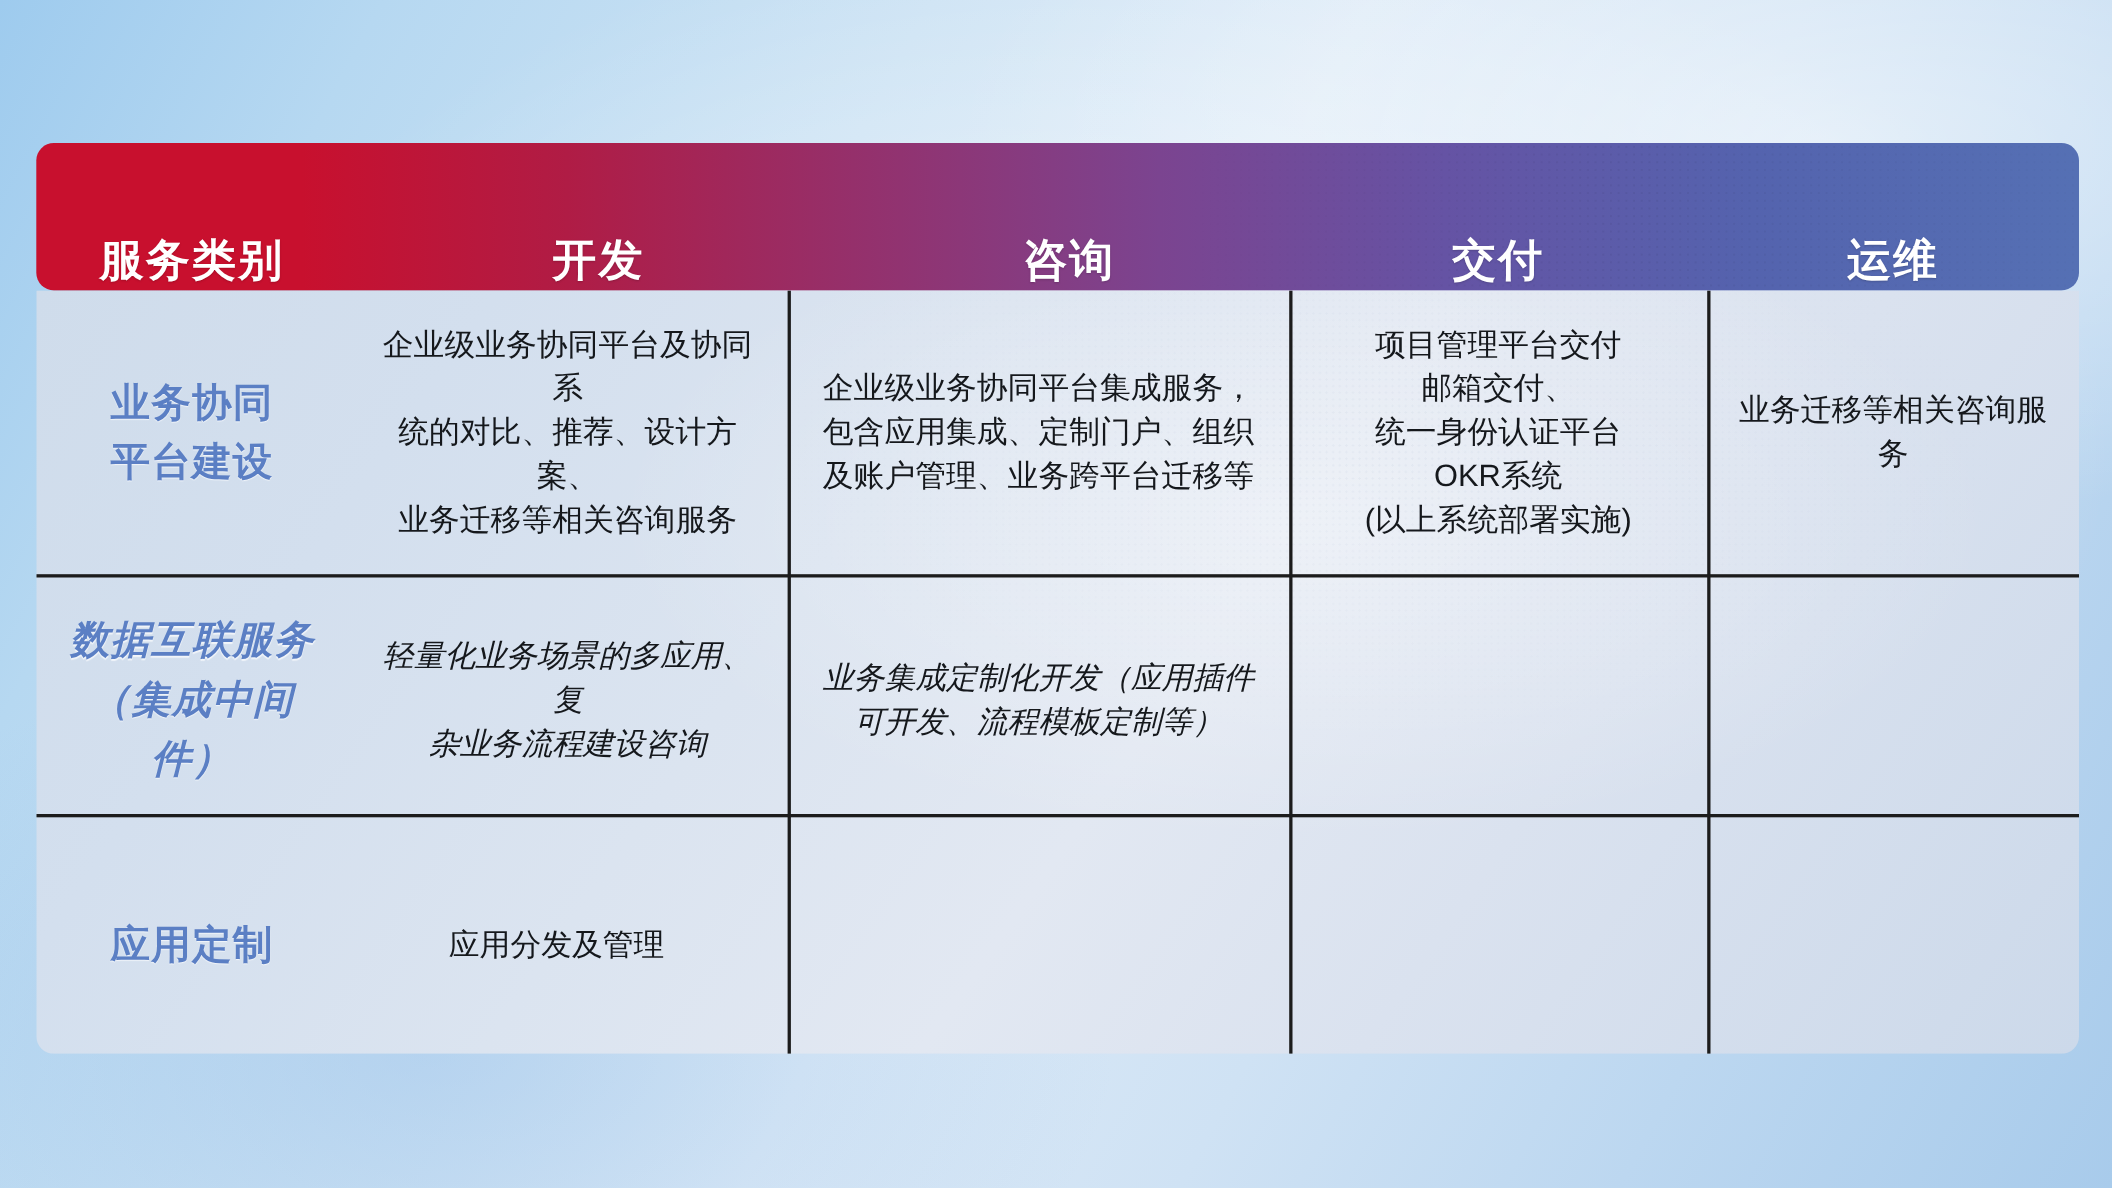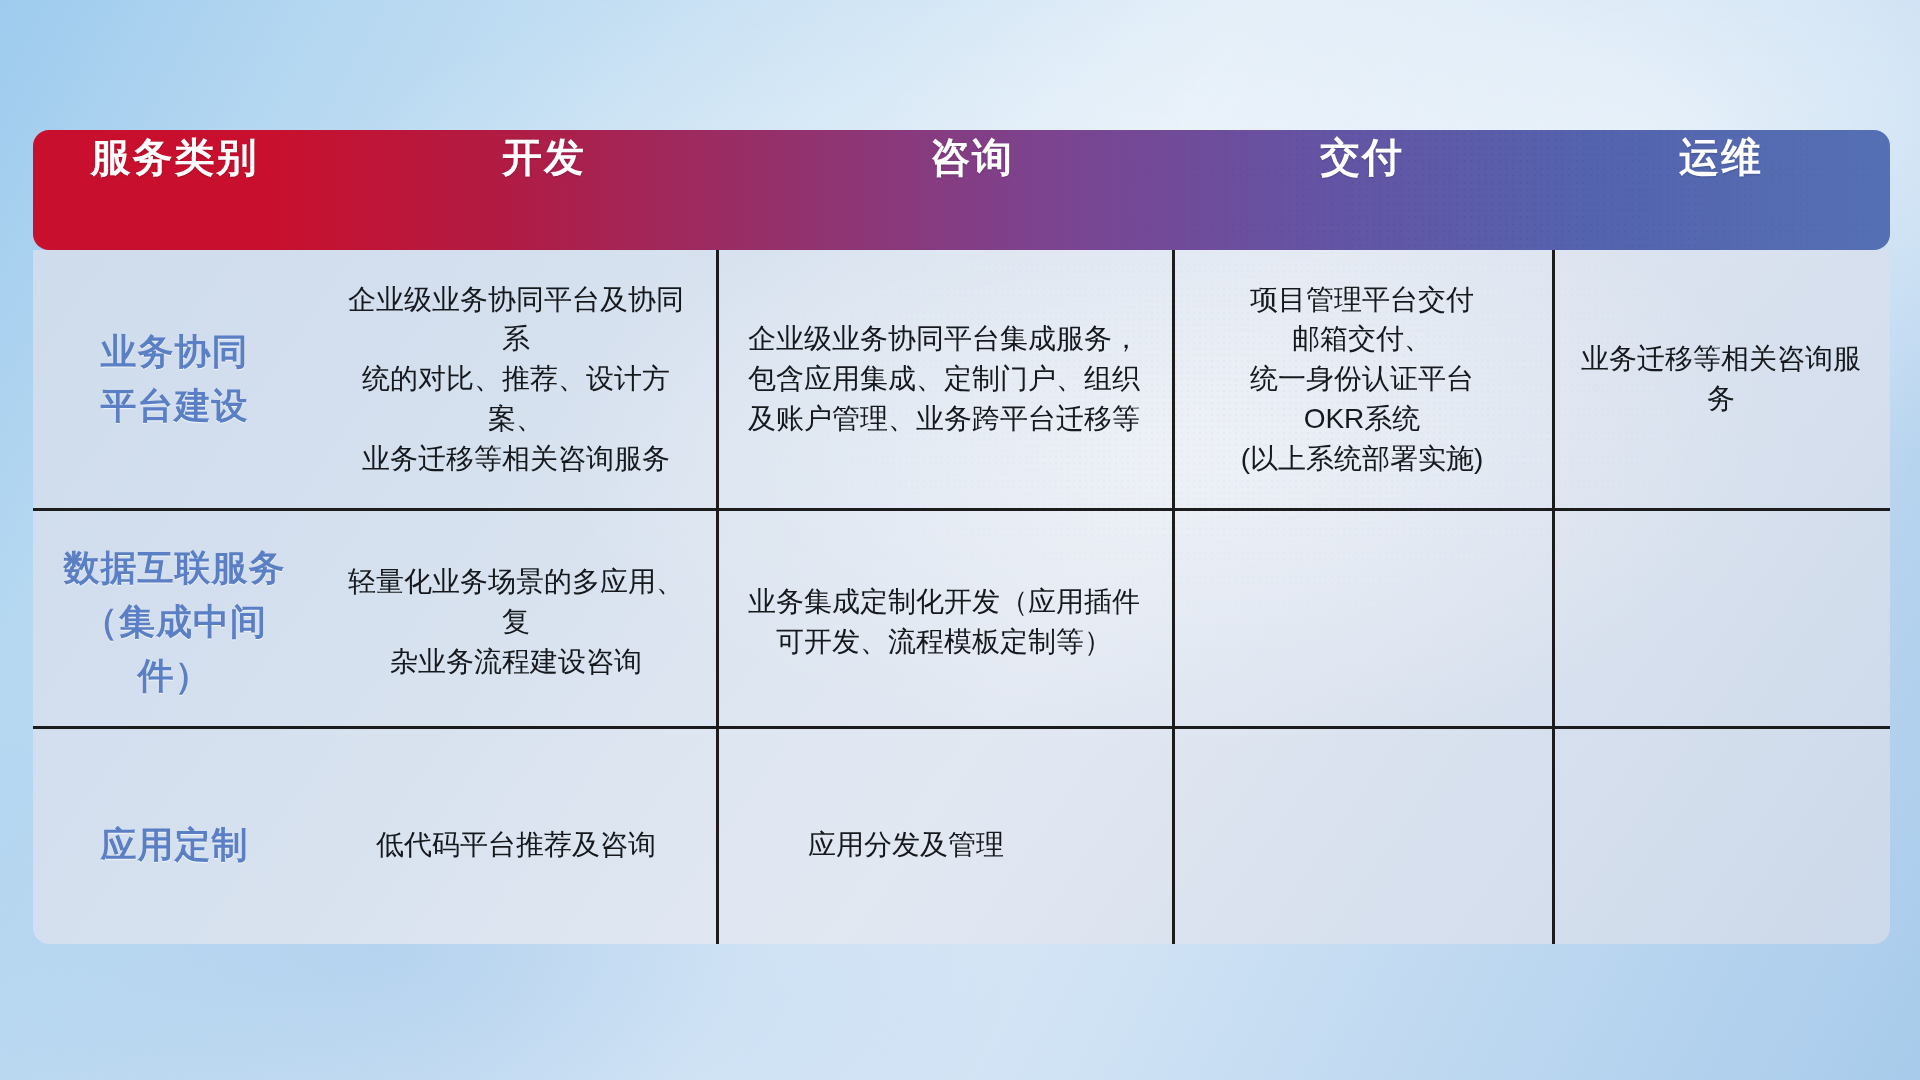--- a/index.html
+++ b/index.html
@@ -44,33 +44,33 @@
     position: absolute;
     left: 33px;
     top: 130px;
     width: 1857px;
     height: 820px;
   }
 
   
   .thead {
     position: relative;
-    height: 120px;
+    height: 134px;
     border-radius: 16px;
     background: linear-gradient(90deg,
       #c8102e 0%,
       #c8102e 13%,
       #b01c45 26%,
       #95306b 40%,
       #7b4490 55%,
       #6553a4 69%,
       #5463ae 84%,
       #5570b4 100%);
     display: flex;
-    align-items: flex-start;
+    align-items: flex-end;
     overflow: hidden;
   }
   .thead::after {
     
     content: "";
     position: absolute;
     inset: 0;
     background-image: radial-gradient(rgba(0,0,0,0.16) 1px, transparent 1.2px);
     background-size: 7px 7px;
     opacity: 0.35;
@@ -116,21 +116,21 @@
             mask-image: radial-gradient(ellipse 820px 380px at 66% 22%, rgba(0,0,0,0.9) 0%, rgba(0,0,0,0) 72%);
     pointer-events: none;
   }
 
   .row {
     position: relative;
     display: flex;
     z-index: 2;
   }
   .row-1 { height: 258px; }
-  .row-2 { height: 228px; }
+  .row-2 { height: 228px; font-style: italic; }
   .row-3 { height: 218px; }
 
   .row-sep {
     position: absolute;
     left: 0;
     width: 100%;
     height: 3px;
     background: #1c1c1c;
     z-index: 3;
   }
@@ -237,19 +237,18 @@
       <div class="cell c-dev">业务集成定制化开发（应用插件
 可开发、流程模板定制等）</div>
       <div class="cell c-del"></div>
       <div class="cell c-ops"></div>
     </div>
 
     <div class="row row-3">
       <div class="cell c-cat">
         <span class="cat-label">应用定制</span>
       </div>
-      <div class="cell c-cons">低代码平台推荐及咨询</div>
       <div class="cell c-del">应用分发及管理</div>
       <div class="cell c-ops"></div>
     </div>
 
   </div>
 </div>
 
 </body></html>

